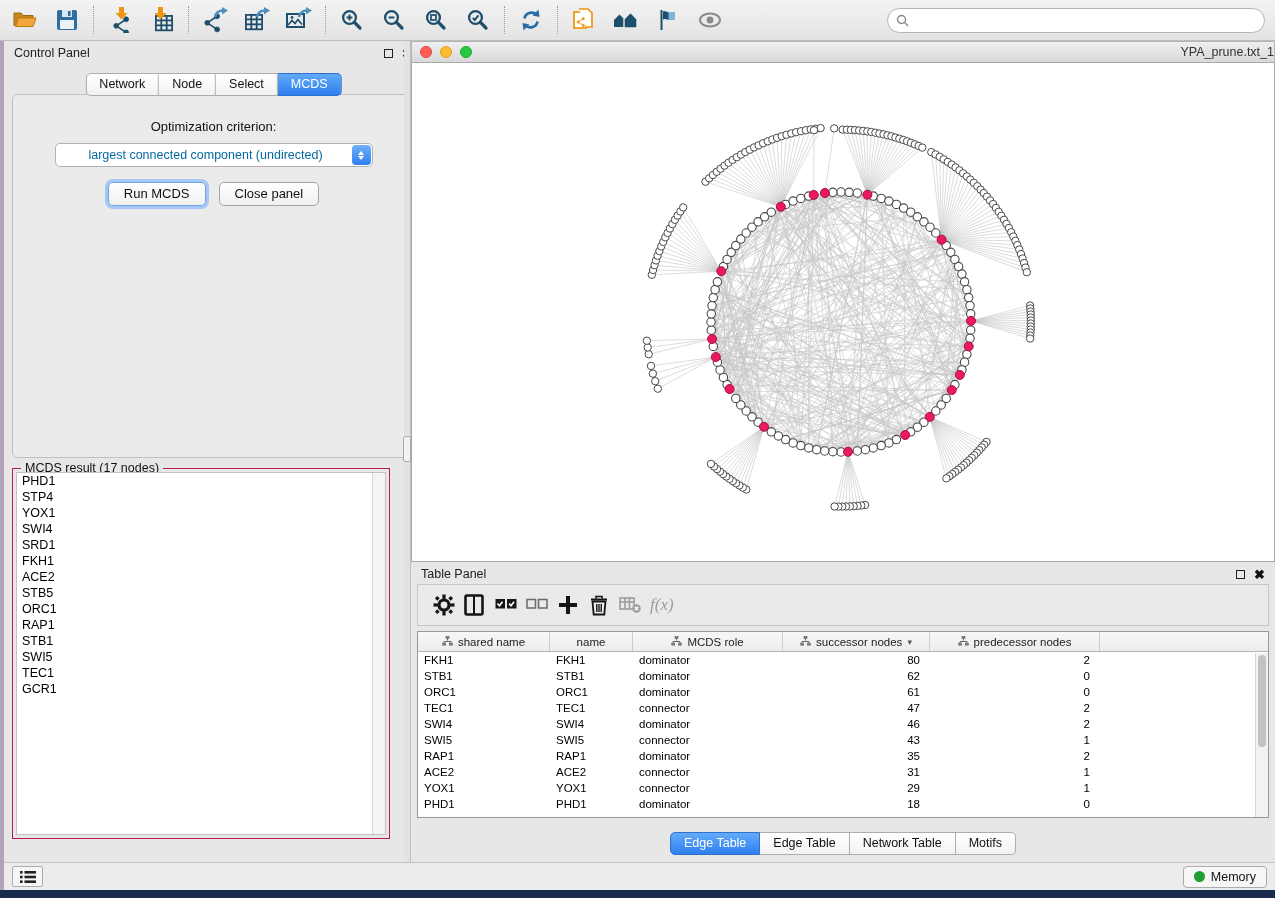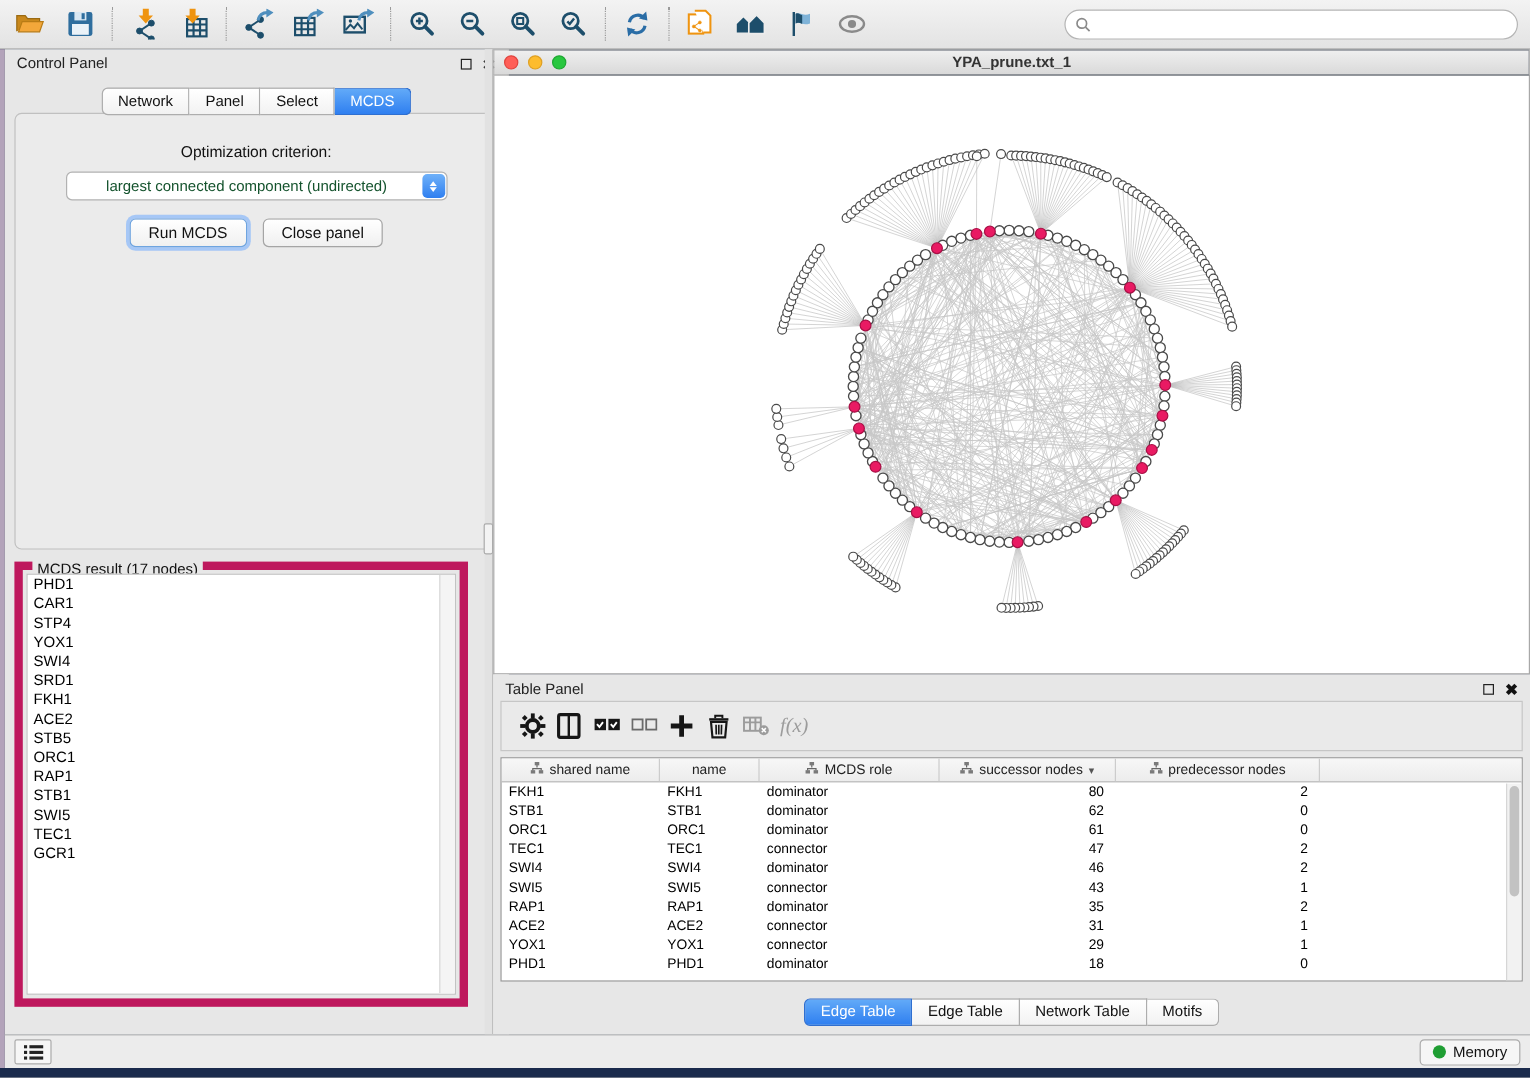--- a/index.html
+++ b/index.html
@@ -31,51 +31,51 @@
   .seg-tab { padding:3px 13px 4px; font-size:12.5px; background:linear-gradient(#ffffff,#f2f2f2);
              border:1px solid #adadad; border-left-width:0; color:#111; white-space:nowrap; }
   .seg-tab:first-child { border-left-width:1px; border-radius:5px 0 0 5px; }
   .seg-tab:last-child { border-radius:0 5px 5px 0; }
   .seg-tab.active { background:linear-gradient(#62aaf8,#2f7ff0); color:#fff; border-color:#2f6fd0; }
   .cp-inner { position:absolute; top:53px; left:8px; right:8px; height:364px; background:#ebebeb;
               border:1px solid #c0c0c0; border-radius:6px; text-align:center; }
   .opt-label { margin-top:24px; font-size:13px; color:#111; }
   .criterion { margin:9px auto 0; width:318px; height:24px; background:#fff; border:1px solid #b2b2b2;
                border-radius:5px; display:flex; align-items:center; position:relative; }
-  .criterion .val { flex:1; font-size:12.5px; text-align:center; color:#14532d; padding-right:16px; }
+  .criterion .val { flex:1; font-size:12.5px; text-align:center; color:#0369a1; padding-right:16px; }
   .stepper { position:absolute; right:1px; top:1px; width:19px; height:20px; border-radius:4px;
              background:linear-gradient(#6fb1f9,#2f7ff0); display:flex; flex-direction:column; align-items:center; justify-content:center; gap:1px; }
   .stepper .ar { width:0; height:0; border-left:3.5px solid transparent; border-right:3.5px solid transparent; }
   .ar.up { border-bottom:4px solid #fff; }
   .ar.dn { border-top:4px solid #fff; }
   .cp-buttons { margin-top:15px; display:flex; justify-content:center; gap:13px; }
   .mac-btn { padding:3px 15px 4px; font-size:13px; color:#111; background:linear-gradient(#ffffff,#f0f0f0);
              border:1px solid #a5a5a5; border-radius:5px; font-family:"Liberation Sans",sans-serif; }
   .mac-btn.focused { box-shadow:0 0 0 3px rgba(110,170,255,.55); border-color:#6ea4e0; }
 
-  .result-group { position:absolute; top:427px; left:8px; width:378px; height:371px; border:7px solid #be185d; }
+  .result-group { position:absolute; top:427px; left:8px; width:378px; height:371px; border:1px solid #be185d; }
   .result-legend { position:absolute; top:-8px; left:8px; background:#e7e7e7; padding:0 4px; font-size:12.5px; color:#111; }
   .result-list { position:absolute; inset:3px; background:#fff; border:1px solid #c2c2c2; overflow:hidden; }
   .result-scroll { position:absolute; top:0; right:0; bottom:0; width:13px; background:#f4f4f4; border-left:1px solid #d8d8d8; }
   .mcds-item { font-size:12.5px; line-height:16px; padding-left:5px; color:#000; }
 
   
   .divider { left:404px; top:41px; width:7px; height:821px; background:#e2e2e2; border-right:1px solid #bfbfbf; }
   .div-handle { position:absolute; top:395px; left:-1px; width:8px; height:26px; background:#f3f3f3; border:1px solid #ababab; border-radius:2px; }
 
   
   .network-window { left:411px; top:41px; width:864px; height:521px; }
   .net-titlebar { height:22px; background:linear-gradient(#efefef,#d9d9d9); border:1px solid #b3b3b3; border-bottom:1px solid #a9a9a9;
                   display:flex; align-items:center; padding:0 8px; position:relative; }
   .traffic { display:flex; gap:8px; }
   .light { width:12px; height:12px; border-radius:50%; }
   .light.red { background:#ff5e57; border:1px solid #e0443e; }
   .light.yellow { background:#fdbc2e; border:1px solid #dfa023; }
   .light.green { background:#28c73f; border:1px solid #1ea832; }
-  .net-title { position:absolute; left:0; right:0; text-align:center; font-size:12.5px; color:#333;font-weight:bold; }
+  .net-title { position:absolute; left:0; right:0; text-align:right; font-size:12.5px; color:#333; }
   .net-canvas { height:499px; background:#fff; border:1px solid #a8a8a8; border-top:none; }
 
   
   .table-panel { left:411px; top:562px; width:864px; height:300px; background:#e7e7e7; }
   .tp-toolbar { margin:3px 6px 0; height:42px; background:#eaeaea; border:1px solid #c6c6c6;
                 display:flex; align-items:center; gap:9px; padding:0 15px; }
   .tp-btn { display:flex; align-items:center; justify-content:center; background:none; border:none; }
   .fx-label { font-family:"Liberation Serif",serif; font-style:italic; font-size:17px; color:#9c9c9c; }
   .tp-table { margin:5px 6px 0; height:187px; background:#fff; border:1px solid #979797; position:relative; overflow:hidden; }
   .thead { display:flex; height:20px; background:linear-gradient(#f7f7f7,#ececec); border-bottom:1px solid #b5b5b5; }
@@ -303,21 +303,21 @@
   <div class="control-panel abs">
     <div class="panel-titlebar">
       <span>Control Panel</span>
       <span class="panel-controls">
         <span class="float-box"></span>
         <span class="close-x">✖</span>
       </span>
     </div>
     <div class="cp-tabs" id="cp-tabs">
         <span class="seg-tab">Network</span>
-        <span class="seg-tab">Panel</span>
+        <span class="seg-tab">Node</span>
         <span class="seg-tab">Select</span>
         <span class="seg-tab active">MCDS</span>
       </div>
     <div class="cp-inner">
       <div class="opt-label">Optimization criterion:</div>
       <div class="criterion">
         <span class="val">largest connected component (undirected)</span>
         <span class="stepper">
           <span class="ar up"></span>
             <span class="ar dn"></span>
@@ -326,21 +326,20 @@
       <div class="cp-buttons">
         <button class="mac-btn focused">Run MCDS</button>
         <button class="mac-btn">Close panel</button>
       </div>
     </div>
     <div class="result-group">
       <div class="result-legend">MCDS result (17 nodes)</div>
       <div class="result-list" id="mcds-list">
         <div class="result-scroll"></div>
       <div class="mcds-item">PHD1</div>
-          <div class="mcds-item">CAR1</div>
           <div class="mcds-item">STP4</div>
           <div class="mcds-item">YOX1</div>
           <div class="mcds-item">SWI4</div>
           <div class="mcds-item">SRD1</div>
           <div class="mcds-item">FKH1</div>
           <div class="mcds-item">ACE2</div>
           <div class="mcds-item">STB5</div>
           <div class="mcds-item">ORC1</div>
           <div class="mcds-item">RAP1</div>
           <div class="mcds-item">STB1</div>

